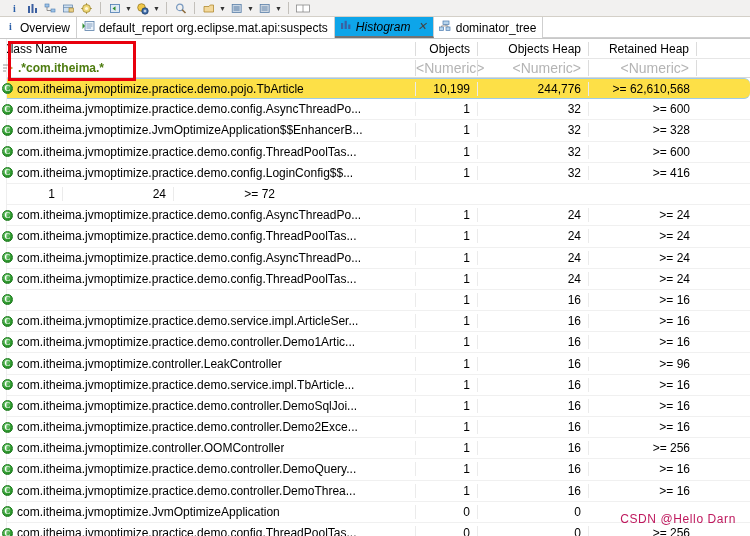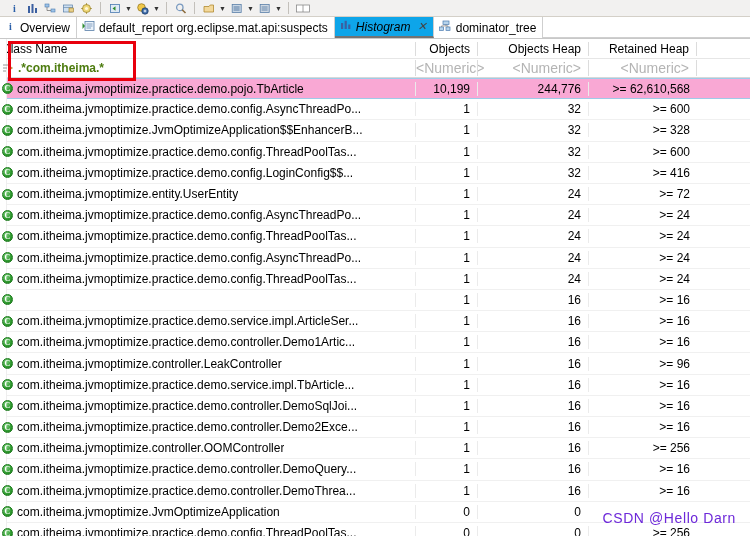--- a/index.html
+++ b/index.html
@@ -115,23 +115,24 @@
     background: #ffffff;
     border-bottom: 1px solid #d8d8d8;
     font-size: 12px;
   }
   .data-row {
     height: 21.2px;
     border-bottom: 1px solid #f0f0f0;
     font-size: 12px;
   }
   .data-row.selected {
-    background: #f9a8d4;
+    background: #fde047;
     border-top: 1px solid #9ecbe8;
     border-bottom: 1px solid #9ecbe8;
+    border-radius: 6px;
   }
 
   .c-name {
     width: 415px;
     padding-left: 2px;
     box-sizing: border-box;
     display: flex;
     align-items: center;
     gap: 4px;
     overflow: hidden;
@@ -227,22 +228,22 @@
     box-sizing: border-box;
     pointer-events: none;
     z-index: 40;
   }
 
   
   .watermark {
     position: absolute;
     right: 14px;
     bottom: 10px;
-    color: #6d28d9;
-    font-size: 14px;
+    color: #be185d;
+    font-size: 12px;
     letter-spacing: .6px;
     z-index: 30;
     white-space: nowrap;
   }
 
   
   .gutter {
     position: absolute;
     left: 0; top: 0;
     width: 6px;
@@ -471,24 +472,20 @@
       <div class="data-row">
         <div class="c-name">
           <span class="cls-icon"></span>
           <span class="row-label">com.itheima.jvmoptimize.practice.demo.config.LoginConfig$$...</span>
         </div>
         <div class="c-objects">1</div>
         <div class="c-shallow">32</div>
         <div class="c-retained">&gt;= 416</div>
       </div>
       <div class="data-row">
-        <div class="c-name">
-          <span class="cls-icon"></span>
-          <span class="row-label">com.itheima.jvmoptimize.entity.UserEntity</span>
-        </div>
         <div class="c-objects">1</div>
         <div class="c-shallow">24</div>
         <div class="c-retained">&gt;= 72</div>
       </div>
       <div class="data-row">
         <div class="c-name">
           <span class="cls-icon"></span>
           <span class="row-label">com.itheima.jvmoptimize.practice.demo.config.AsyncThreadPo...</span>
         </div>
         <div class="c-objects">1</div>

